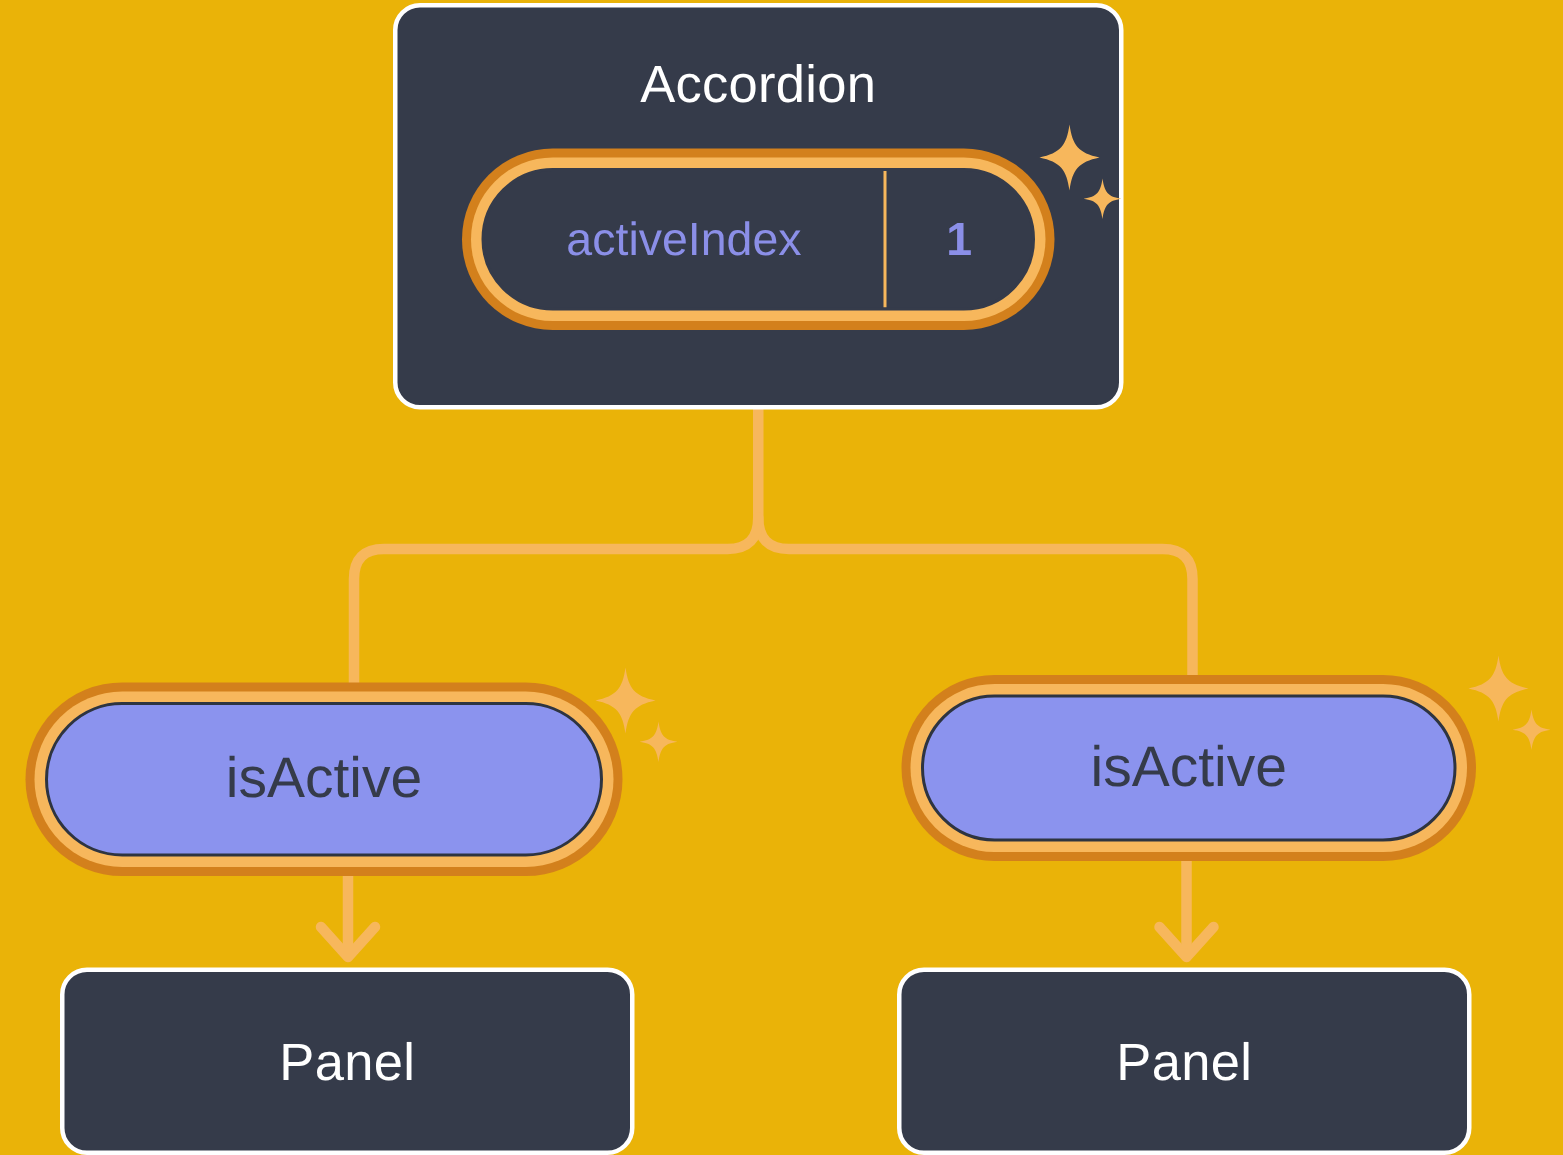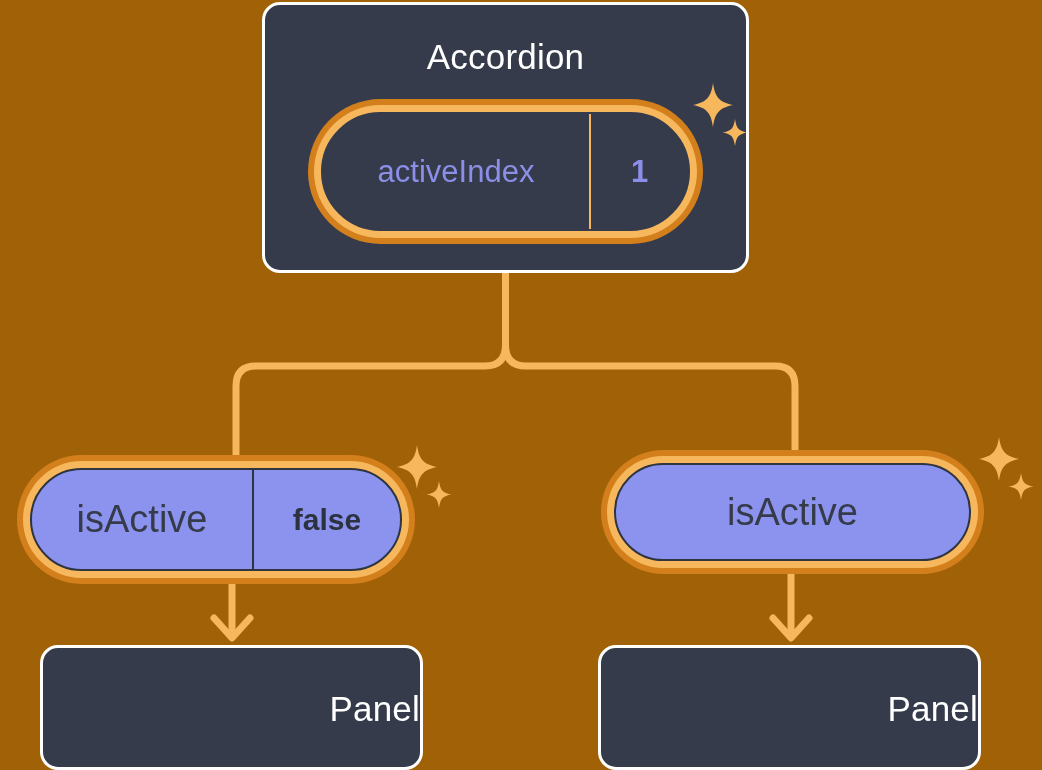--- a/index.html
+++ b/index.html
@@ -10,21 +10,21 @@
     width: 1042px;
     height: 770px;
     background: #4c6673;
     font-family: "Liberation Sans", sans-serif;
     overflow: hidden;
   }
   #stage {
     position: relative;
     width: 1042px;
     height: 770px;
-    background: #a16207;
+    background: #eab308;
   }
 
   
   #wires {
     position: absolute;
     left: 0; top: 0;
     width: 1042px;
     height: 770px;
     pointer-events: none;
   }
@@ -57,21 +57,20 @@
   }
 
   .panel-card {
     width: 383px;
     height: 125px;
   }
   #panel-left  { left: 40px;  top: 645px; }
   #panel-right { left: 598px; top: 645px; }
   .panel-card .card-title {
     margin-top: 41px;
-    text-align: right;
   }
 
   
   .pill {
     position: absolute;
     box-sizing: border-box;
     border-radius: 999px;
     background: #d3801c;          
     padding: 6px;                  
   }
@@ -133,21 +132,21 @@
     color: #2c3240;
     font-size: 30px;
     flex: 0 0 148px;
     border-left: 2px solid #2e3440;
   }
 
   #pill-activeindex {
     left: 308px;
     top: 99px;
     width: 395px;
-    height: 145px;
+    height: 121px;
     text-align: right;
   }
   #pill-isactive-left {
     left: 17px;
     top: 455px;
     width: 398px;
     height: 129px;
   }
   #pill-isactive-right {
     left: 601px;
@@ -206,21 +205,20 @@
 
   <svg class="sparkle-group" id="sparkle-accordion" width="64" height="72" viewBox="0 0 64 72">
     <path d="M 24 2 C 26 16 30 21 44 24 C 30 27 26 32 24 46 C 22 32 18 27 4 24 C 18 21 22 16 24 2 Z" fill="#f7b75c"></path>
     <path d="M 46 38 C 47.3 47 49.6 50.2 58.6 51.5 C 49.6 52.8 47.3 56 46 65 C 44.7 56 42.4 52.8 33.4 51.5 C 42.4 50.2 44.7 47 46 38 Z" fill="#f7b75c"></path>
   </svg>
 
   <div class="pill pill-purple" id="pill-isactive-left">
     <div class="pill-mid">
       <div class="pill-inner">
         <div class="pill-key">isActive</div>
-        <div class="pill-val">false</div>
       </div>
     </div>
   </div>
 
   <svg class="sparkle-group" id="sparkle-left-pill" width="64" height="72" viewBox="0 0 64 72">
     <path d="M 24 2 C 26 16 30 21 44 24 C 30 27 26 32 24 46 C 22 32 18 27 4 24 C 18 21 22 16 24 2 Z" fill="#f7b75c"></path>
     <path d="M 46 38 C 47.3 47 49.6 50.2 58.6 51.5 C 49.6 52.8 47.3 56 46 65 C 44.7 56 42.4 52.8 33.4 51.5 C 42.4 50.2 44.7 47 46 38 Z" fill="#f7b75c"></path>
   </svg>
 
   <div class="card panel-card" id="panel-left">

